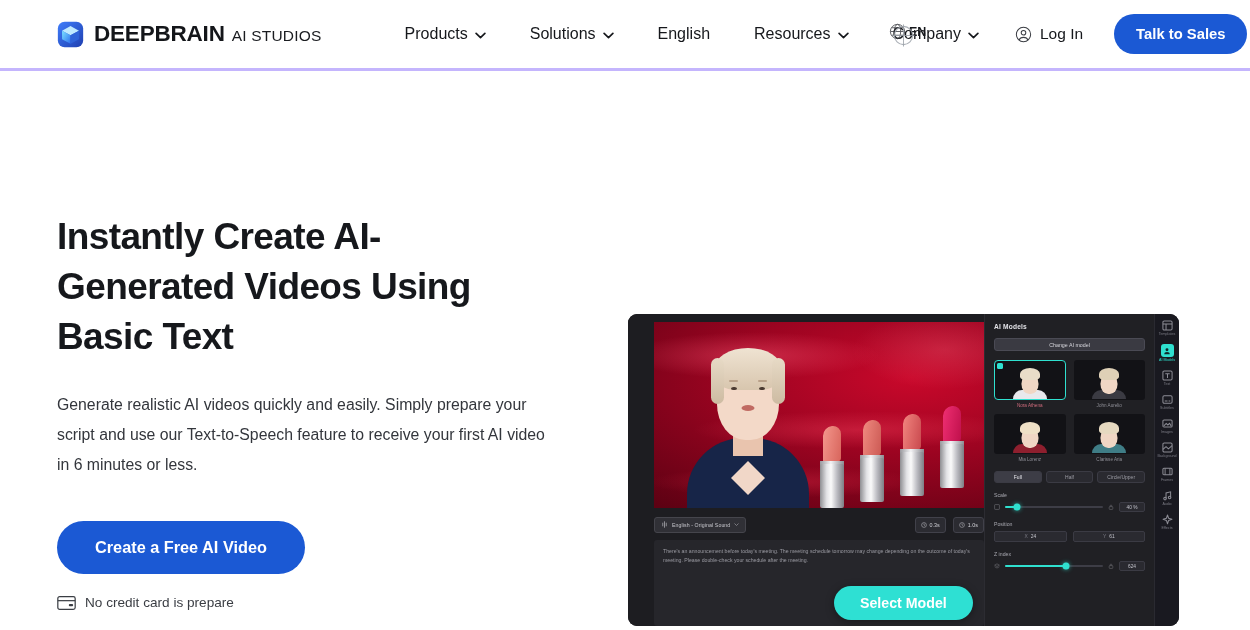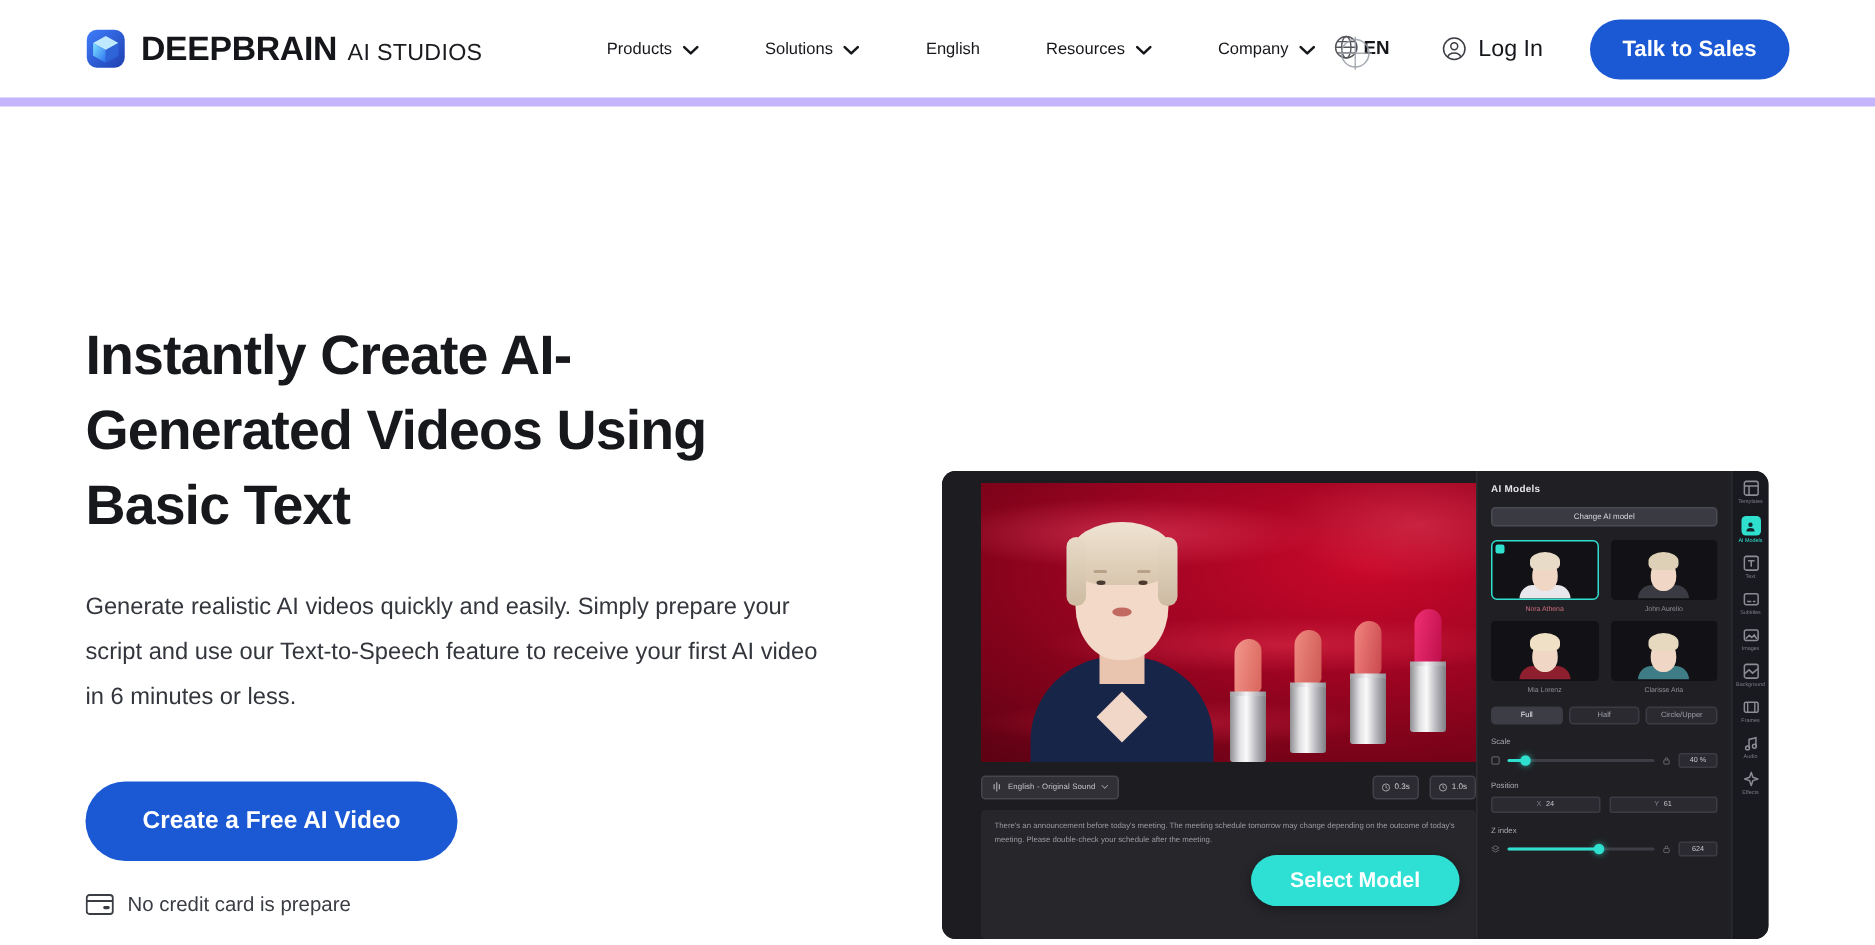--- a/index.html
+++ b/index.html
@@ -12,21 +12,21 @@
     font-family: "Liberation Sans", sans-serif;
     -webkit-font-smoothing: antialiased;
   }
 
   
   .header {
     position: relative;
     height: 71px;
     width: 100%;
     background: #ffffff;
-    border-bottom: 6px solid #c4b5fd;
+    border-bottom: 3px solid #c4b5fd;
     display: flex;
     align-items: center;
     padding: 0 57px 0 57px;
   }
 
   .brand {
     display: flex;
     align-items: center;
     gap: 10px;
     flex: 0 0 auto;
@@ -54,21 +54,21 @@
     display: flex;
     align-items: center;
     margin-left: 61px;
     gap: 0;
   }
   .nav-item {
     position: relative;
     display: flex;
     align-items: center;
     gap: 7px;
-    font-size: 11px;
+    font-size: 16px;
     color: #15171b;
     padding: 8px 22px;
     cursor: pointer;
     white-space: nowrap;
   }
   .chev {
     width: 11px; height: 7px; display: block;
     flex: 0 0 auto;
     margin-top: 2px;
   }
@@ -591,21 +591,21 @@
     width: 13px; height: 13px;
     background: #2fe0cf;
     border-radius: 3px;
     display: flex; align-items: center; justify-content: center;
   }
 
   
   .select-model {
     position: absolute;
     left: 206px;
-    top: 256px;
+    top: 272px;
     background: #2ee0d3;
     color: #ffffff;
     font-size: 14.2px;
     font-weight: 700;
     border: none;
     border-radius: 20px;
     padding: 9px 26px;
     cursor: pointer;
     z-index: 20;
     font-family: "Liberation Sans", sans-serif;

